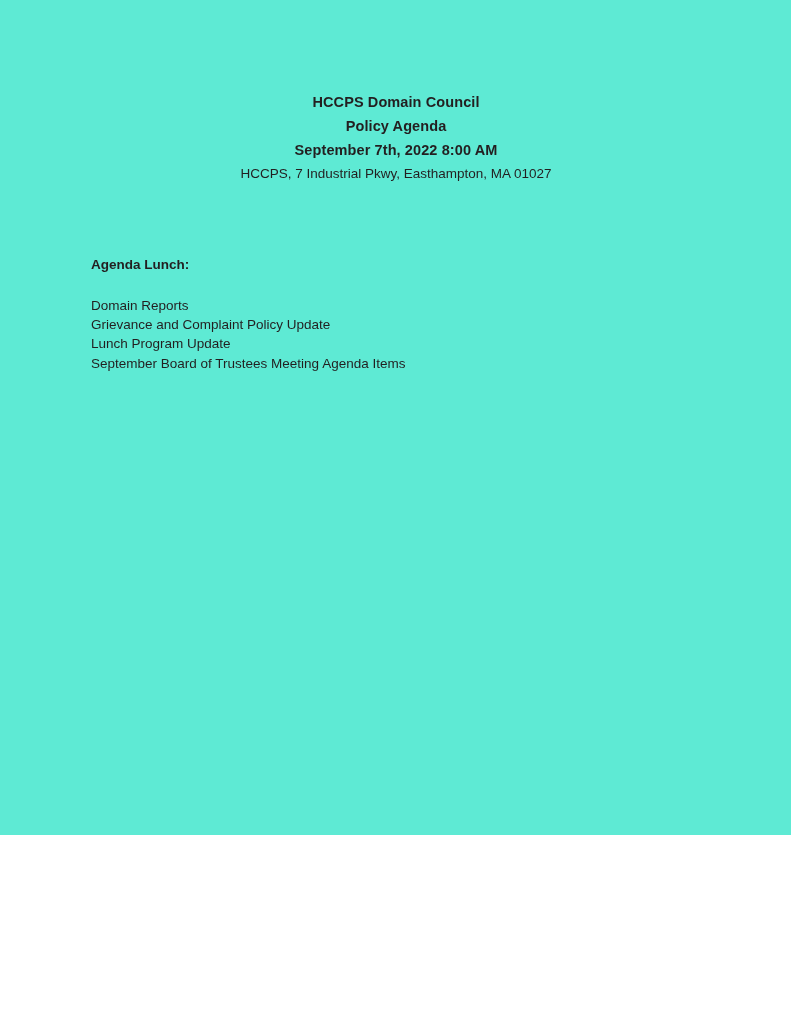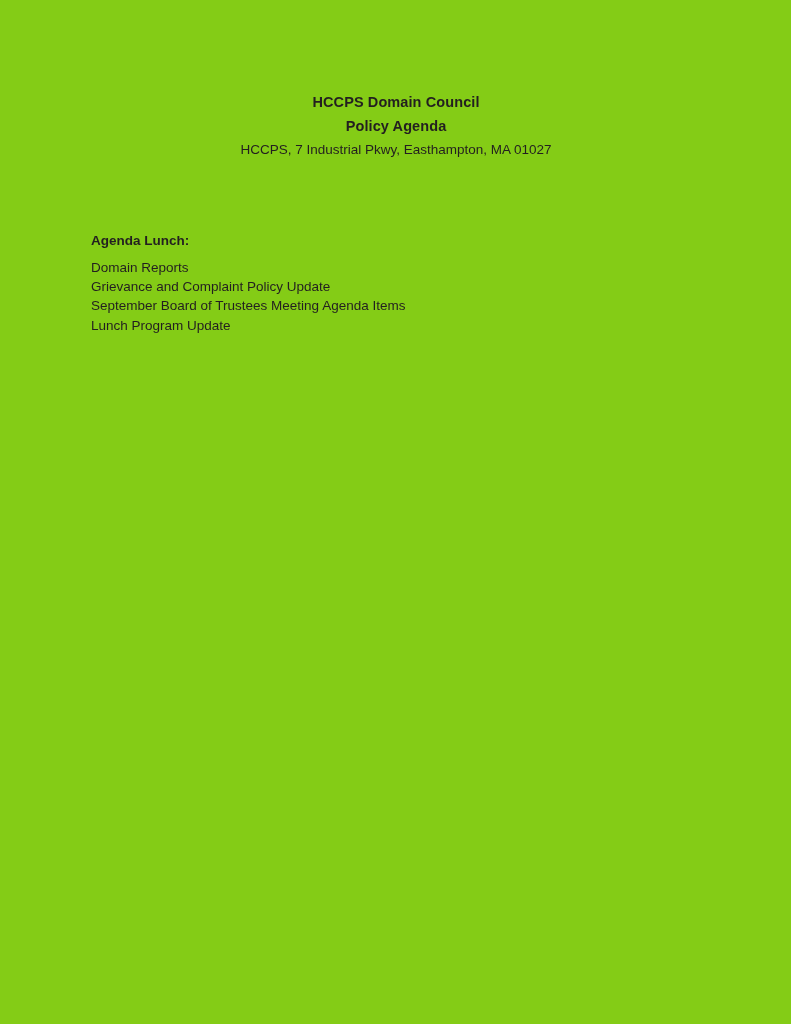--- a/index.html
+++ b/index.html
@@ -11,22 +11,22 @@
     width: 791px;
     height: 1024px;
     font-family: "Liberation Sans", sans-serif;
     color: #231f20;
     position: relative;
     overflow: hidden;
   }
   .page {
     position: relative;
     width: 791px;
-    height: 1024px;
-    background: #84cc16;
+    height: 835px;
+    background: #5eead4;
     box-sizing: border-box;
   }
   .doc-body {
     position: absolute;
     left: 91px;
     top: 90px;
     width: 610px;
   }
   .title-block {
     text-align: center;
@@ -46,44 +46,45 @@
   }
   .section-heading {
     font-weight: bold;
     font-size: 13.5px;
     line-height: 19px;
     margin-top: 69px;
     color: #231f20;
     text-align: left;
   }
   .items-list {
-    margin-top: 8px;
+    margin-top: 22px;
     text-align: left;
   }
   .item-line {
     font-size: 13.5px;
     line-height: 19.2px;
     color: #231f20;
   }
 </style>
 </head>
 <body>
 
 <div class="page">
   <div class="doc-body">
 
     <div class="title-block">
       <div class="title-line">HCCPS Domain Council</div>
       <div class="title-line">Policy Agenda</div>
+      <div class="title-line">September 7th, 2022 8:00 AM</div>
       <div class="subtitle-line">HCCPS, 7 Industrial Pkwy, Easthampton, MA 01027</div>
     </div>
 
     <div class="section-heading">Agenda Lunch:</div>
 
     <div class="items-list">
       <div class="item-line">Domain Reports</div>
       <div class="item-line">Grievance and Complaint Policy Update</div>
+      <div class="item-line">Lunch Program Update</div>
       <div class="item-line">September Board of Trustees Meeting Agenda Items</div>
-      <div class="item-line">Lunch Program Update</div>
     </div>
 
   </div>
 </div>
 
 </body></html>

